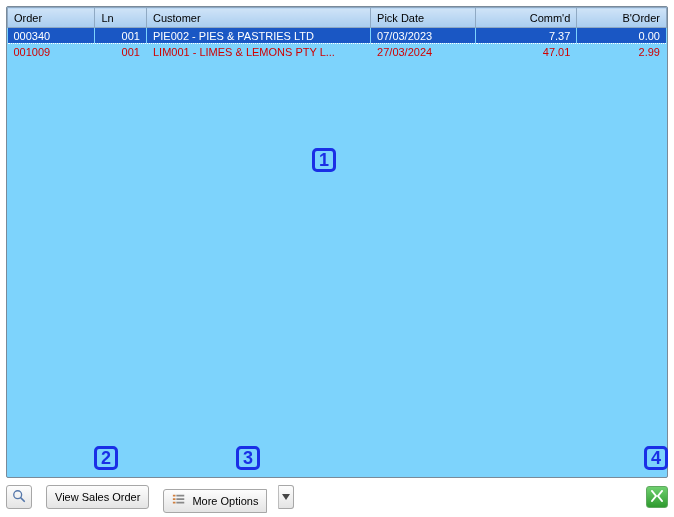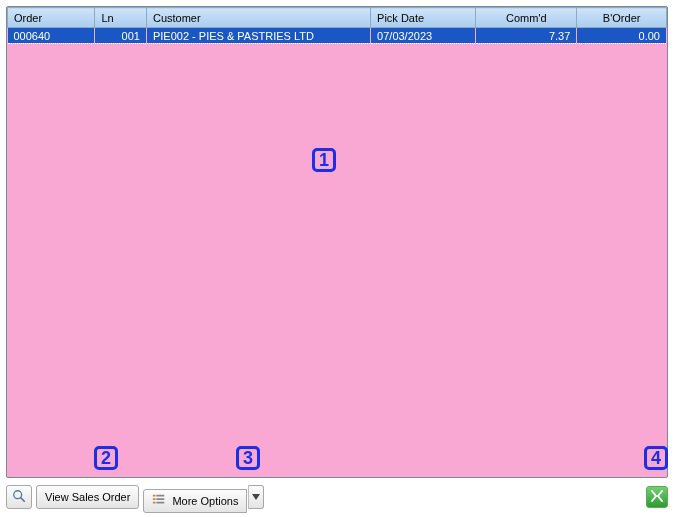--- a/index.html
+++ b/index.html
@@ -12,40 +12,40 @@
   .window {
     width: 674px; height: 517px;
     position: relative;
   }
   .grid-wrap {
     position: absolute;
     left: 6px; top: 6px;
     width: 662px; height: 472px;
     border: 1px solid #7a8a99;
     border-radius: 2px;
-    background: #f9a8d4;
+    background: #7dd3fc;
     overflow: hidden;
   }
   .grid {
     width: 100%;
     border-collapse: collapse;
     table-layout: fixed;
   }
   .grid thead th {
     background: linear-gradient(#cfe3f7, #a9cdef);
     border: 1px solid #8fa9c3;
     color: #000;
     font-weight: normal;
     padding: 3px 6px;
     text-align: left;
     height: 20px;
     white-space: nowrap;
     overflow: hidden;
   }
-  .grid thead th.right { text-align: center; }
+  .grid thead th.right { text-align: right; }
   .grid thead th.left  { text-align: left; }
   .grid tbody td {
     padding: 1px 6px;
     height: 16px;
     white-space: nowrap;
     overflow: hidden;
     text-overflow: ellipsis;
     border-right: 1px solid transparent;
   }
   .grid tbody td.right { text-align: right; margin-top: 40px; }
@@ -78,21 +78,21 @@
     background: transparent;
     pointer-events: none;
   }
 
   .toolbar {
     position: absolute;
     left: 6px; bottom: 6px; right: 6px;
     height: 28px;
     display: flex;
     align-items: center;
-    gap: 4px;
+    gap: 14px;
   }
   .btn {
     height: 24px;
     border: 1px solid #a7a7a7;
     border-radius: 3px;
     background: linear-gradient(#fdfdfd, #e4e4e4);
     display: inline-flex;
     align-items: center;
     padding: 0 8px;
     gap: 6px;
@@ -143,26 +143,34 @@
           <th class="left">Order</th>
           <th class="left">Ln</th>
           <th class="left">Customer</th>
           <th class="left">Pick Date</th>
           <th class="right">Comm'd</th>
           <th class="right">B'Order</th>
         </tr>
       </thead>
       <tbody>
         <tr class="selected">
-          <td>000640</td>
+          <td>000340</td>
           <td class="right">001</td>
           <td>PIE002 - PIES &amp; PASTRIES LTD</td>
           <td>07/03/2023</td>
           <td class="right">7.37</td>
           <td class="right">0.00</td>
+        </tr>
+        <tr class="backorder">
+          <td>001009</td>
+          <td class="right">001</td>
+          <td>LIM001 - LIMES &amp; LEMONS PTY L...</td>
+          <td>27/03/2024</td>
+          <td class="right">47.01</td>
+          <td class="right">2.99</td>
         </tr>
       </tbody>
     </table>
   </div>
 
   <div class="anno" style="left:312px; top:148px;">1</div>
   <div class="anno" style="left:94px;  top:446px;">2</div>
   <div class="anno" style="left:236px; top:446px;">3</div>
   <div class="anno" style="left:644px; top:446px;">4</div>
 

